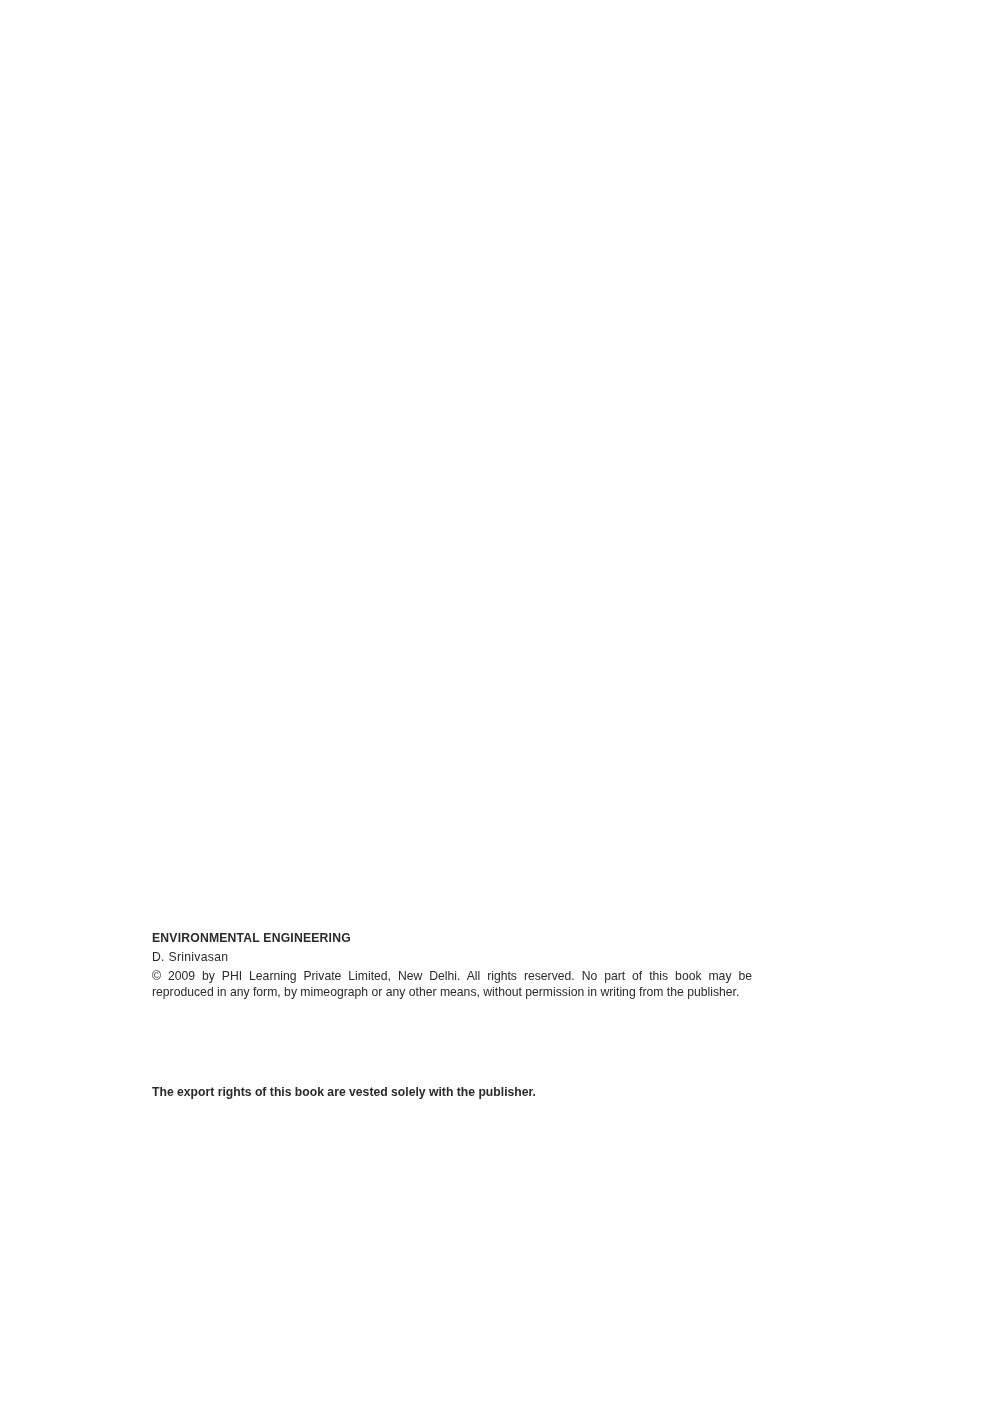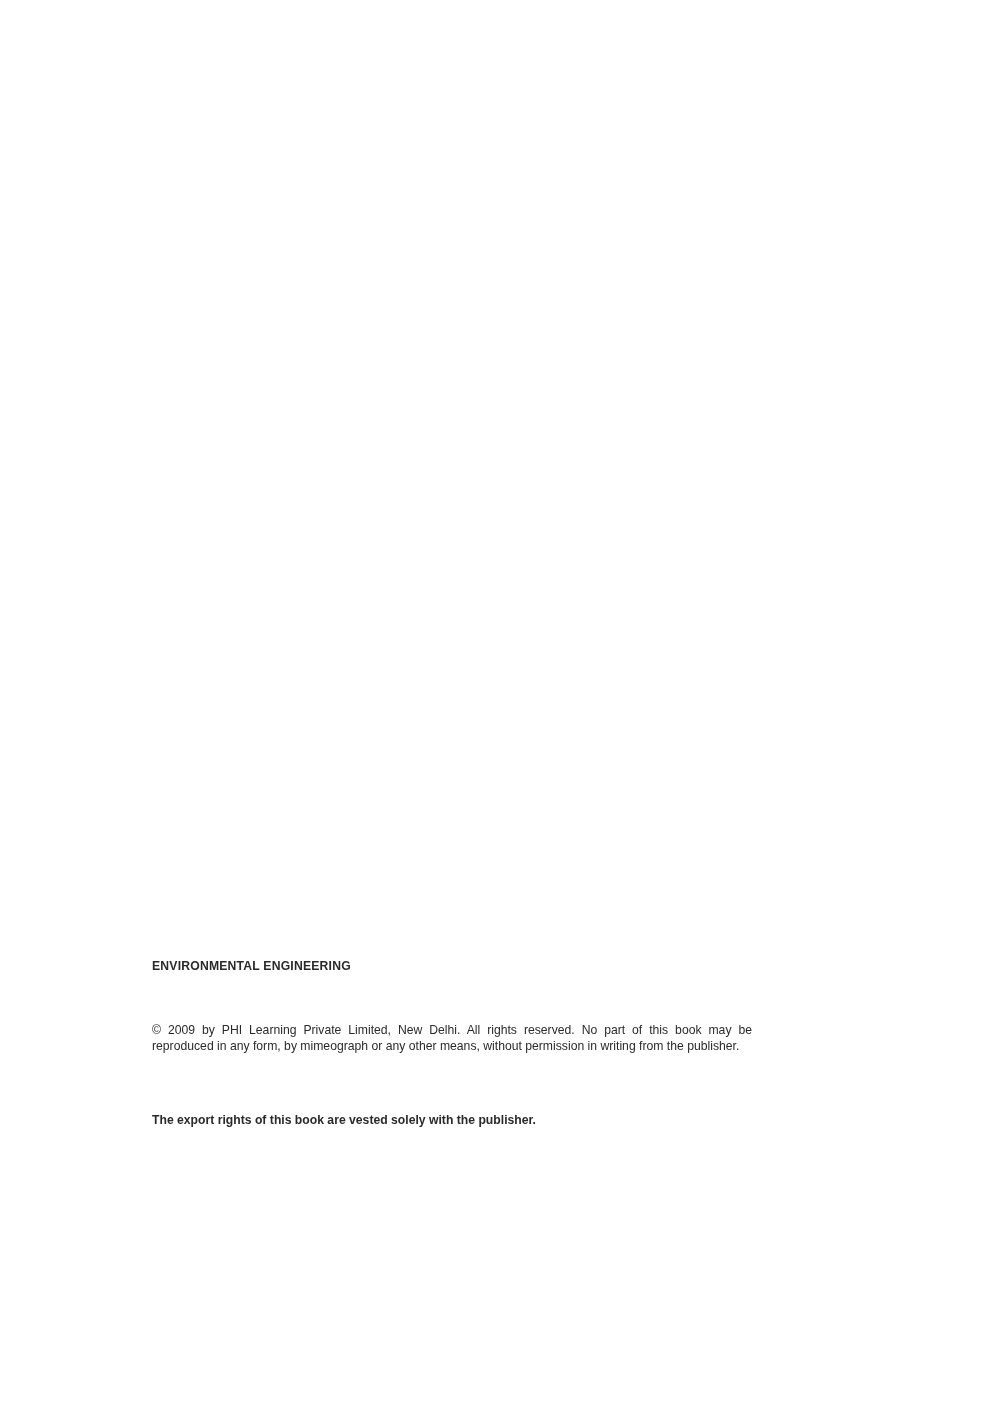--- a/index.html
+++ b/index.html
@@ -20,33 +20,32 @@
       left: 0; top: 0;
       width: 992px; height: 1403px;
       background: #fff;
     }
     .block {
       position: absolute;
       left: 152px;
       width: 600px;
       font-size: 12.2px;
       line-height: 15.5px;
-      margin-top: 28px;
     }
     .title {
       top: 931px;
       font-weight: bold;
       letter-spacing: 0.2px;
     }
     .author {
       top: 950px;
       letter-spacing: 0.3px;
     }
     .copyright {
-      top: 995px;
+      top: 969px;
       text-align: justify;
       text-align-last: left;
     }
     .isbn {
       top: 1055px;
       font-weight: bold;
     }
     .export {
       top: 1085px;
       font-weight: bold;
@@ -56,15 +55,16 @@
       text-align: justify;
       text-align-last: left;
       letter-spacing: 0.35px;
     }
   </style>
 </head>
 <body>
 
 <div class="page">
   <div class="block title">ENVIRONMENTAL ENGINEERING</div>
+  <div class="block author">D. Srinivasan</div>
   <div class="block copyright">© 2009 by PHI Learning Private Limited, New Delhi. All rights reserved. No part of this book may be reproduced in any form, by mimeograph or any other means, without permission in writing from the publisher.</div>
   <div class="block export">The export rights of this book are vested solely with the publisher.</div>
 </div>
 
 </body></html>

